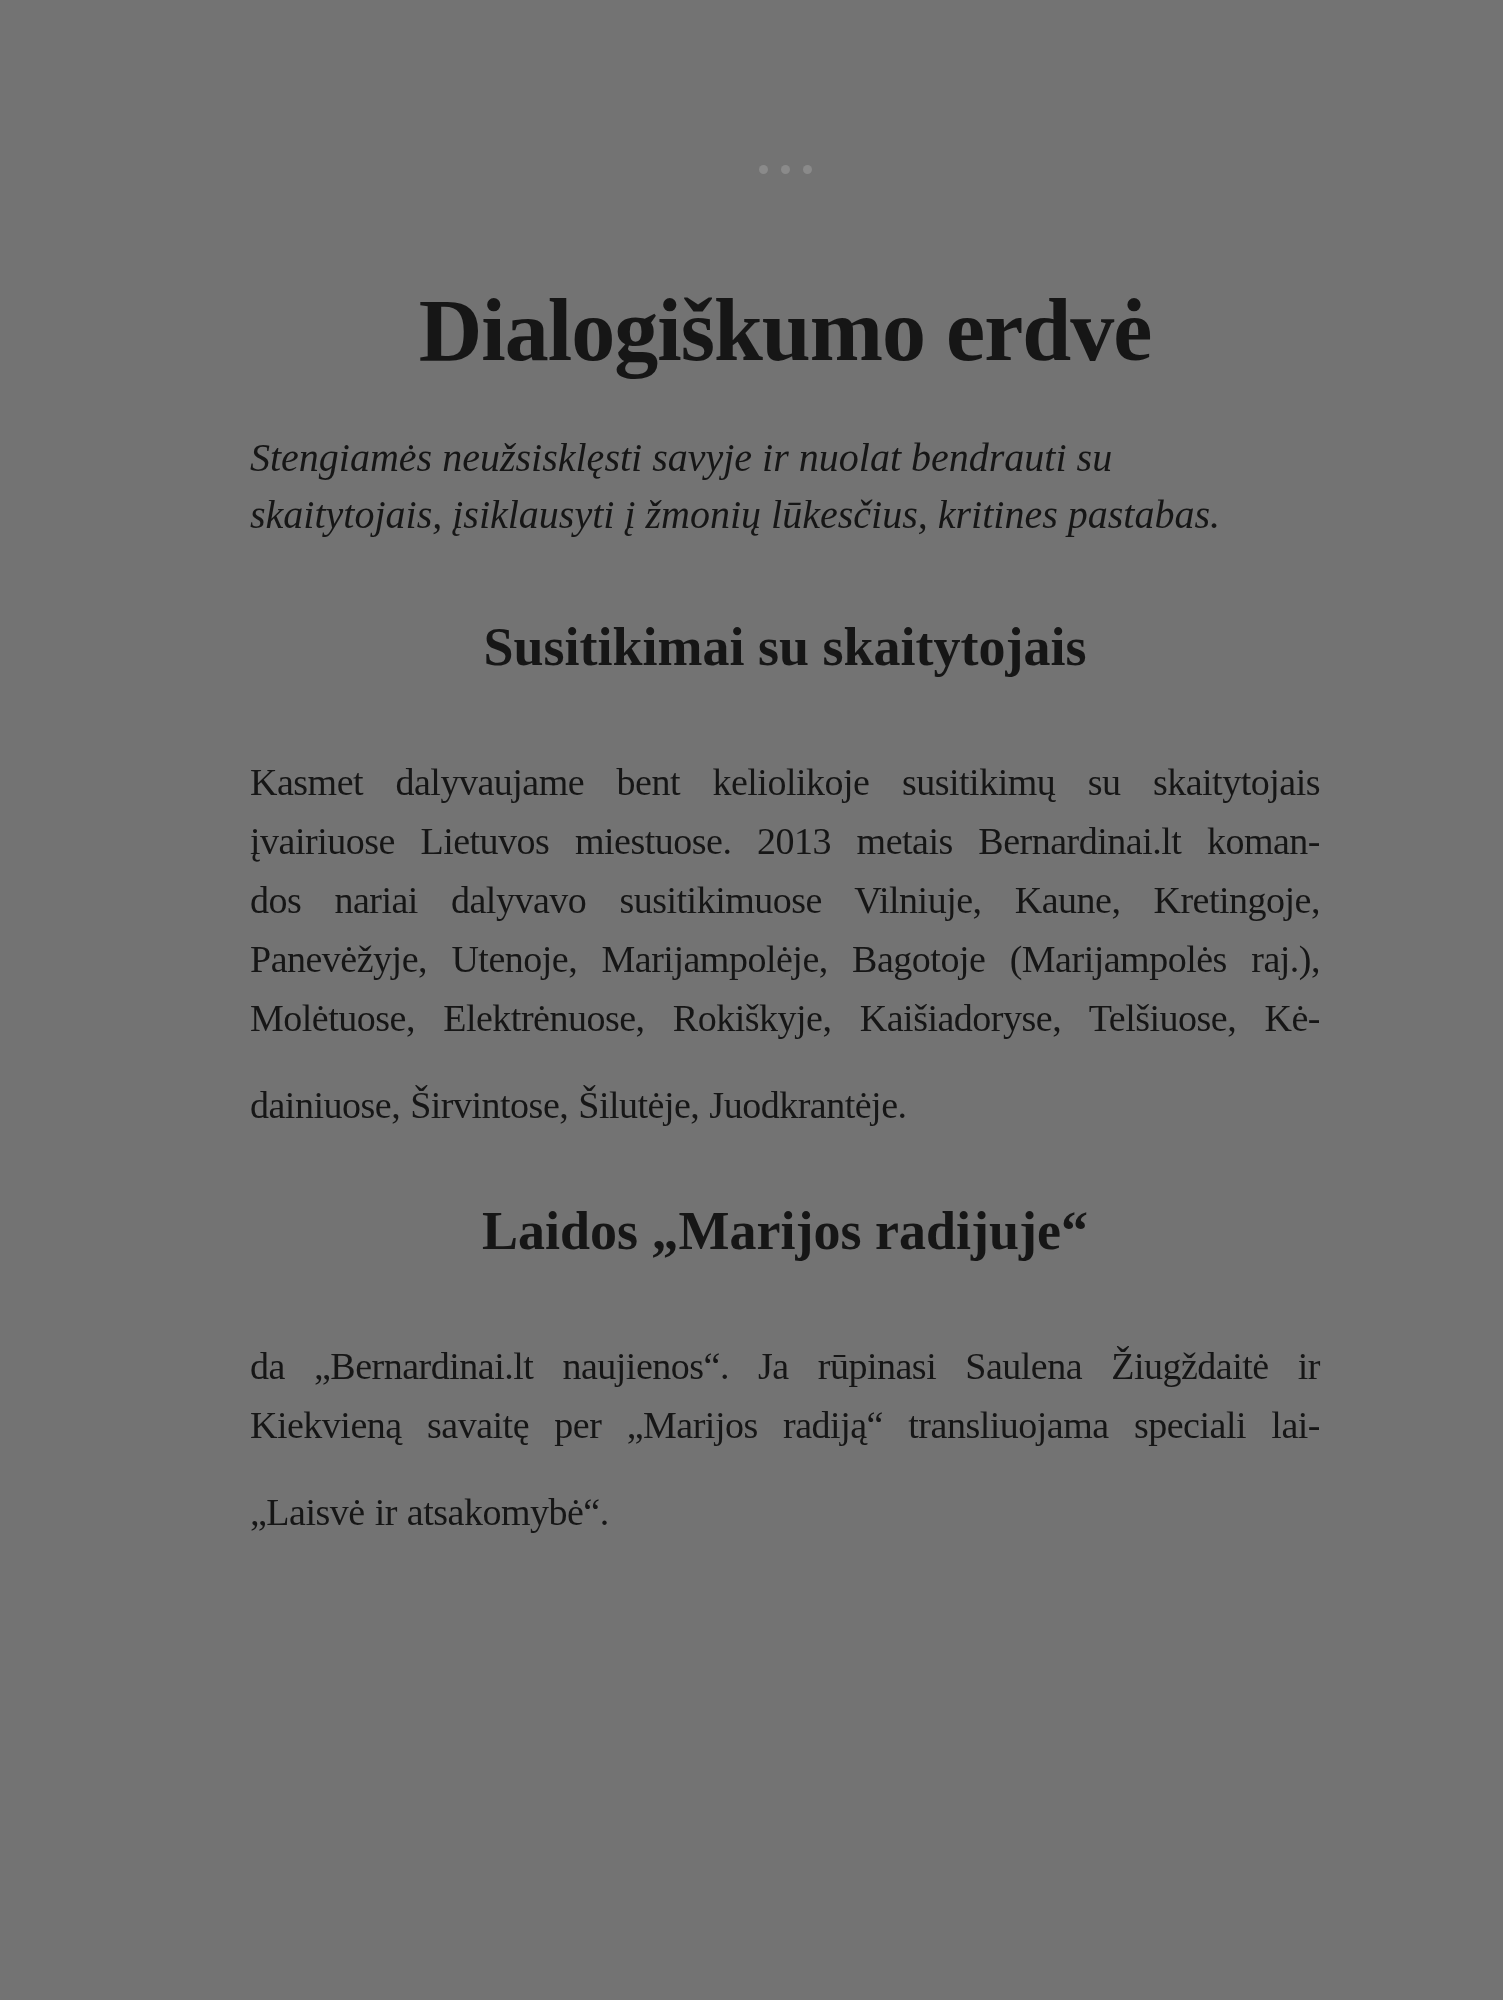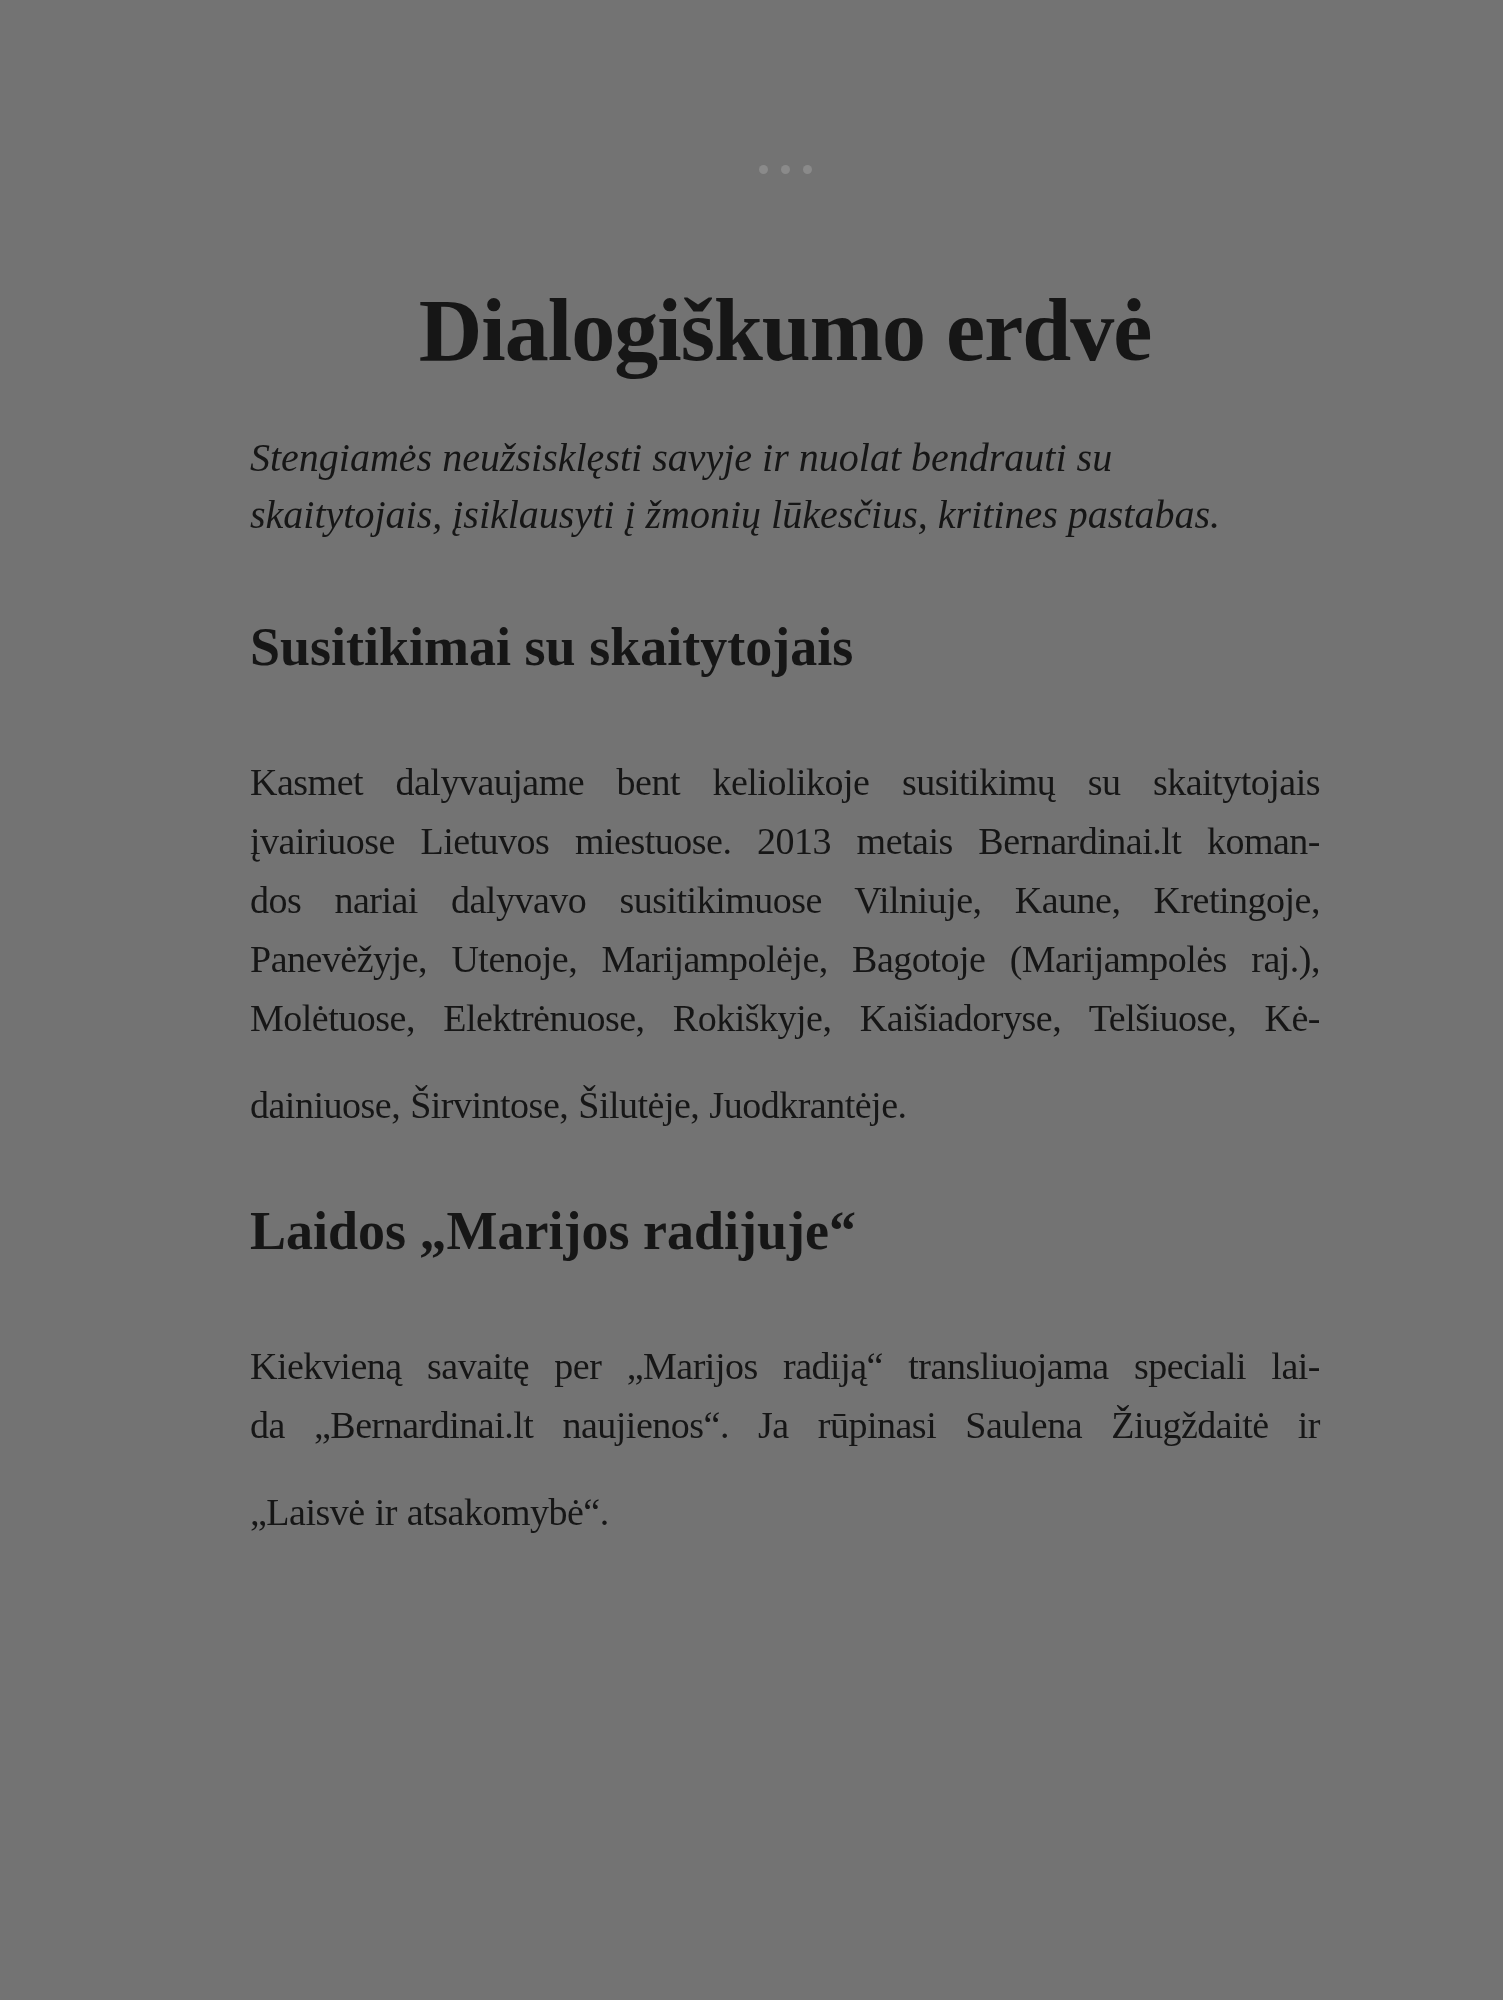--- a/index.html
+++ b/index.html
@@ -58,20 +58,21 @@
   }
   .subtitle .line {
     text-align: left;
   }
   .heading {
     margin: 77px 0 0 250px;
     width: 1070px;
     font-size: 54px;
     line-height: 54px;
     font-weight: 700;
+    text-align: center;
     letter-spacing: 0px;
   }
   .heading.second {
     margin-top: 69px;
   }
   .para {
     margin: 79px 0 0 250px;
     width: 1070px;
     font-size: 38px;
     line-height: 59px;
@@ -112,18 +113,18 @@
       <div class="line">įvairiuose Lietuvos miestuose. 2013 metais Bernardinai.lt koman-</div>
       <div class="line">dos nariai dalyvavo susitikimuose Vilniuje, Kaune, Kretingoje,</div>
       <div class="line">Panevėžyje, Utenoje, Marijampolėje, Bagotoje (Marijampolės raj.),</div>
       <div class="line">Molėtuose, Elektrėnuose, Rokiškyje, Kaišiadoryse, Telšiuose, Kė-</div>
       <div class="line">dainiuose, Širvintose, Šilutėje, Juodkrantėje.</div>
     </div>
 
   <h2 class="heading second">Laidos „Marijos radijuje“</h2>
 
   <div class="para">
+      <div class="line">da „Bernardinai.lt naujienos“. Ja rūpinasi Saulena Žiugždaitė ir</div>
       <div class="line">Kiekvieną savaitę per „Marijos radiją“ transliuojama speciali lai-</div>
-      <div class="line">da „Bernardinai.lt naujienos“. Ja rūpinasi Saulena Žiugždaitė ir</div>
       <div class="line">„Laisvė ir atsakomybė“.</div>
     </div>
 
 </div>
 
 </body></html>

